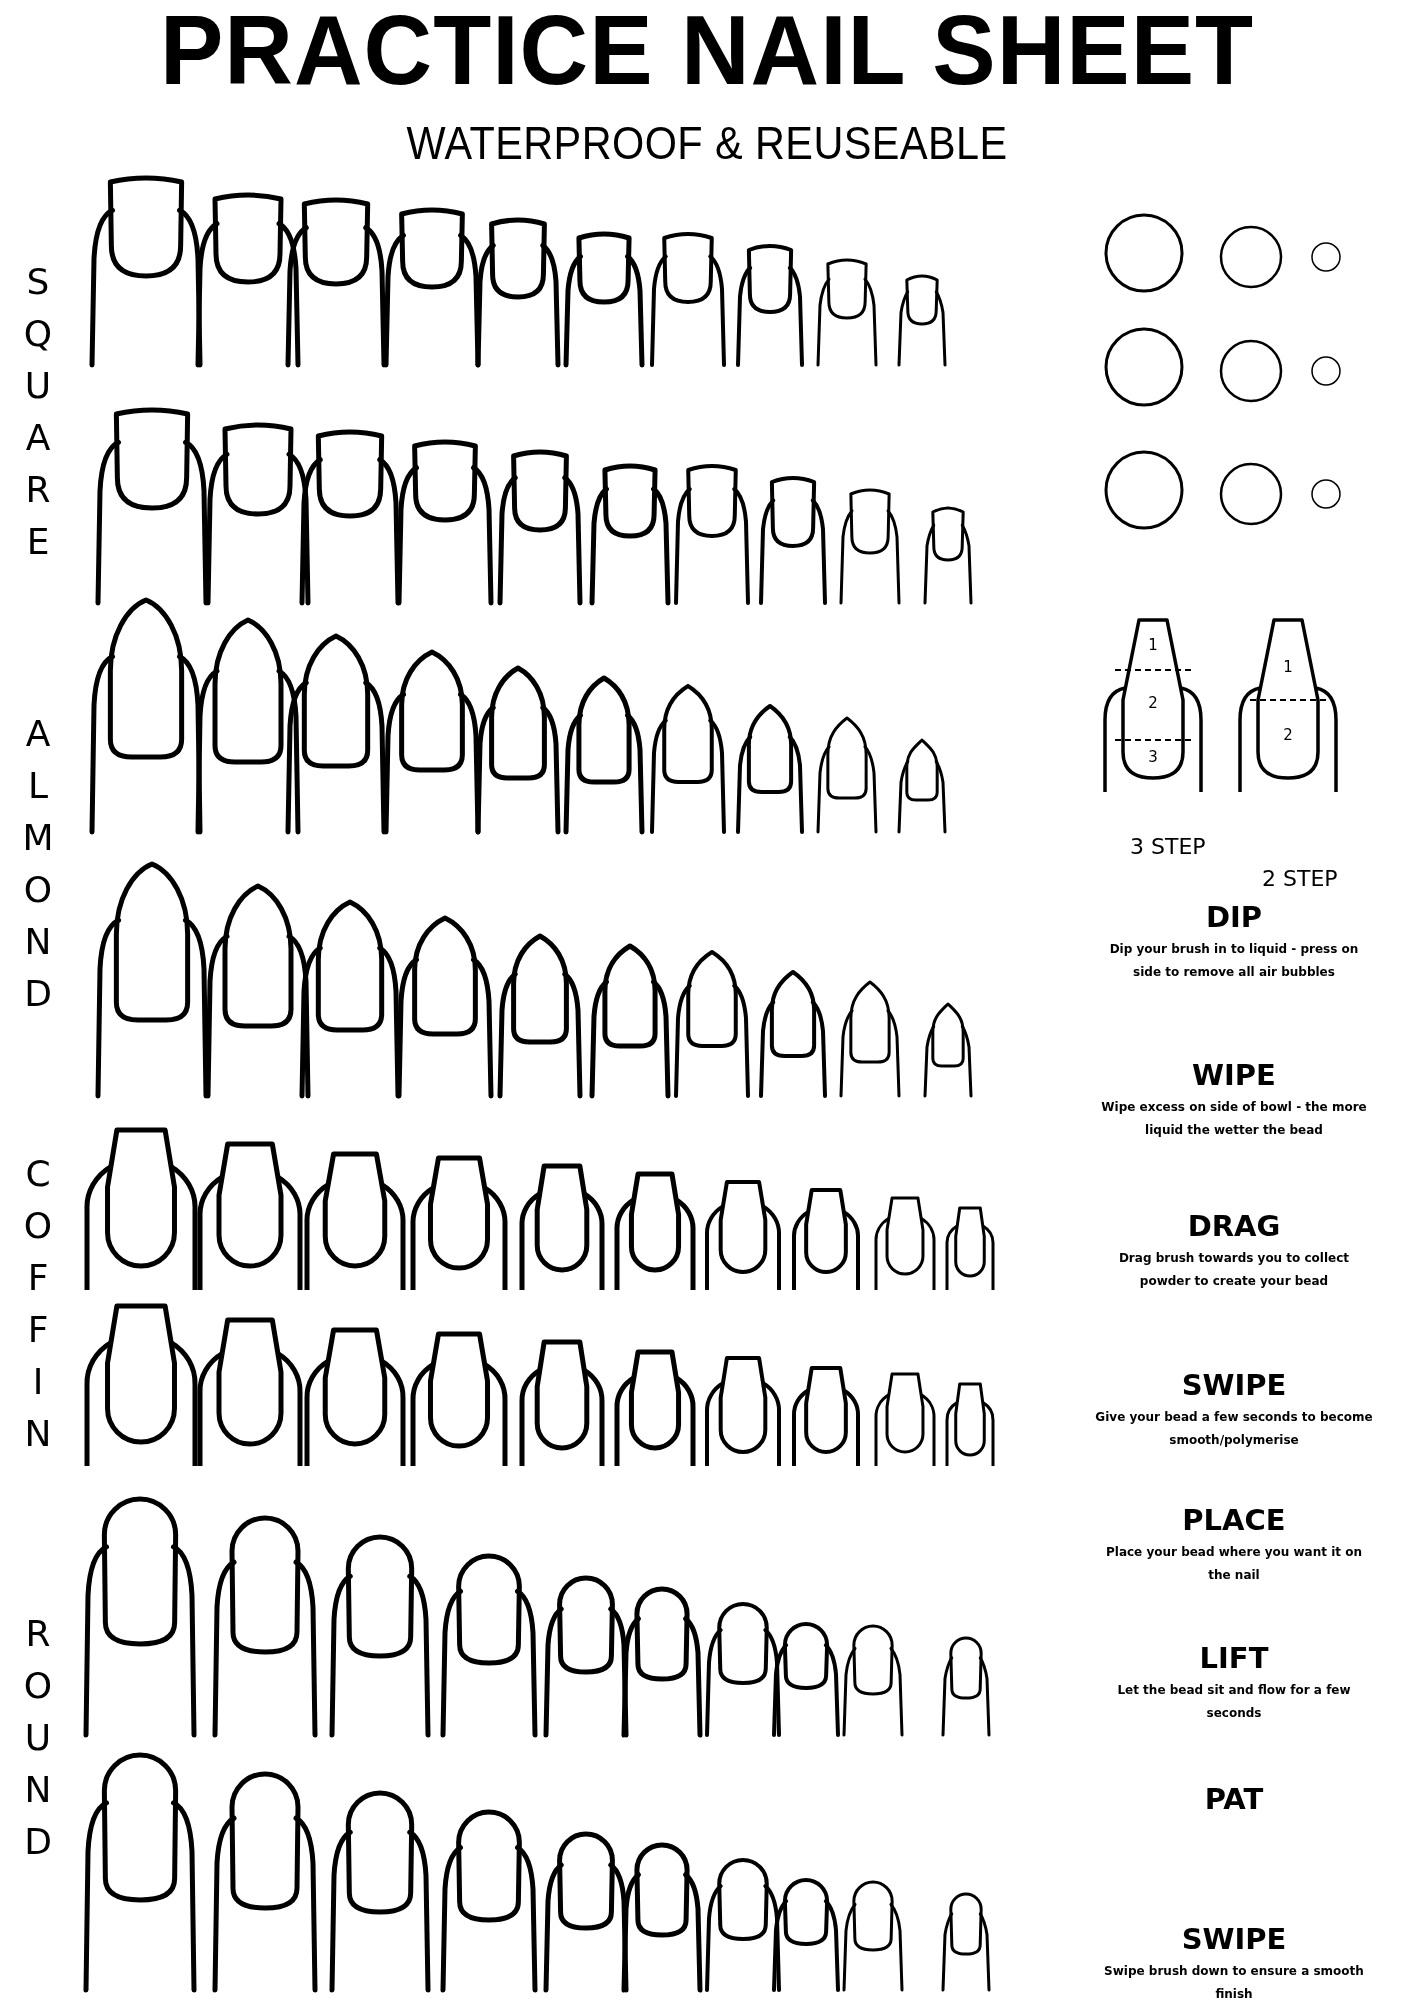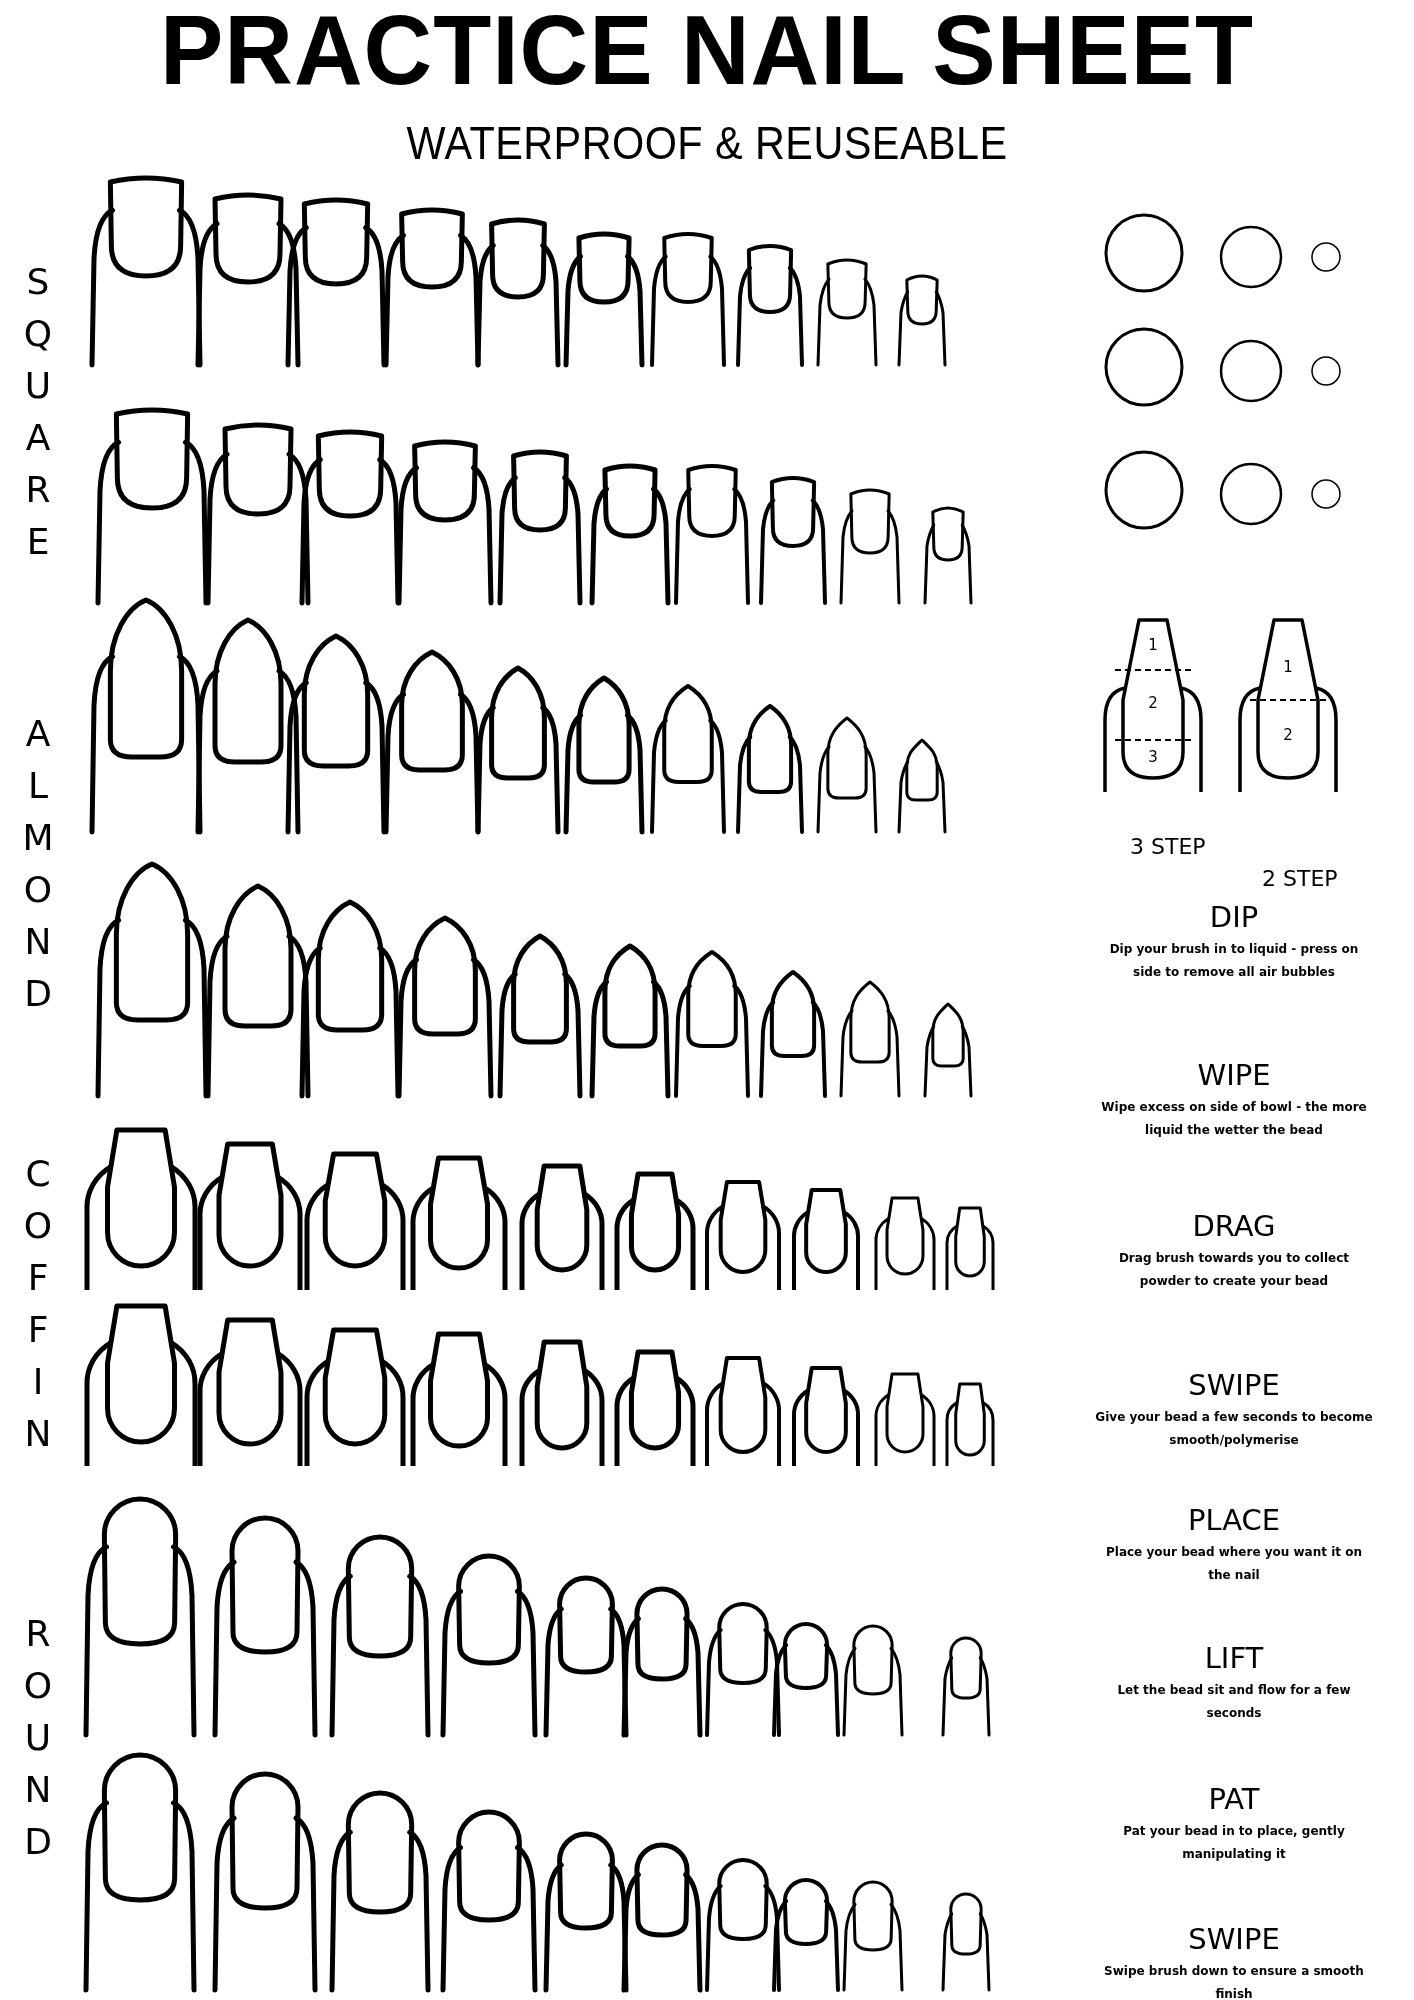--- a/index.html
+++ b/index.html
@@ -3,21 +3,21 @@
 <meta charset="utf-8">
 <style>
   html, body { margin: 0; padding: 0; background: #ffffff; }
   body { width: 1414px; height: 2000px; position: relative; overflow: hidden; font-family: "Liberation Sans", sans-serif; color: #000; }
   .title { position: absolute; left: 0; top: 2px; width: 1414px; text-align: center; font-family: "Liberation Sans", sans-serif; font-weight: 700; font-size: 98px; line-height: 96px; letter-spacing: 1px; transform: scaleX(0.97); transform-origin: center; }
   .subtitle { position: absolute; left: 0; top: 118px; width: 1414px; text-align: center; font-family: "Liberation Sans", sans-serif; font-weight: 400; font-size: 46px; line-height: 50px; letter-spacing: 0.5px; transform: scaleX(0.9); transform-origin: center; }
   .side-label { position: absolute; left: 20px; width: 36px; text-align: center; font-family: "DejaVu Sans", sans-serif; font-size: 36px; line-height: 52px; font-weight: 400; }
   .side-label span { display: block; }
   svg.nails { position: absolute; left: 0; top: 0; }
   .panel-text { position: absolute; text-align: center; font-family: "DejaVu Sans", sans-serif; }
-  .step-title { font-weight: 400; font-size: 29px; line-height: 34px; }
+  .step-title { font-weight: 700; font-size: 29px; line-height: 34px; }
   .step-desc { font-weight: 700; font-size: 12px; line-height: 23px; margin-top: 4px; }
   .step-label { position: absolute; font-family: "DejaVu Sans", sans-serif; font-size: 22px; line-height: 26px; }
 </style>
 </head>
 <body>
 
 <div class="title">PRACTICE NAIL SHEET</div>
 <div class="subtitle">WATERPROOF &amp; REUSEABLE</div>
 
 <div class="side-label" id="label-0" style="top:256px;">
@@ -523,19 +523,18 @@
     <div class="panel-text" style="left: 1094px; width: 280px; top: 1503px;">
       <div class="step-title">PLACE</div>
       <div class="step-desc">Place your bead where you want it on the nail</div>
     </div>
     <div class="panel-text" style="left: 1094px; width: 280px; top: 1641px;">
       <div class="step-title">LIFT</div>
       <div class="step-desc">Let the bead sit and flow for a few seconds</div>
     </div>
     <div class="panel-text" style="left: 1094px; width: 280px; top: 1782px;">
       <div class="step-title">PAT</div>
-      <div class="step-desc">Pat your bead in to place, gently manipulating it</div>
     </div>
     <div class="panel-text" style="left: 1094px; width: 280px; top: 1922px;">
       <div class="step-title">SWIPE</div>
       <div class="step-desc">Swipe brush down to ensure a smooth finish</div>
     </div>
   </div>
 
 </body></html>

